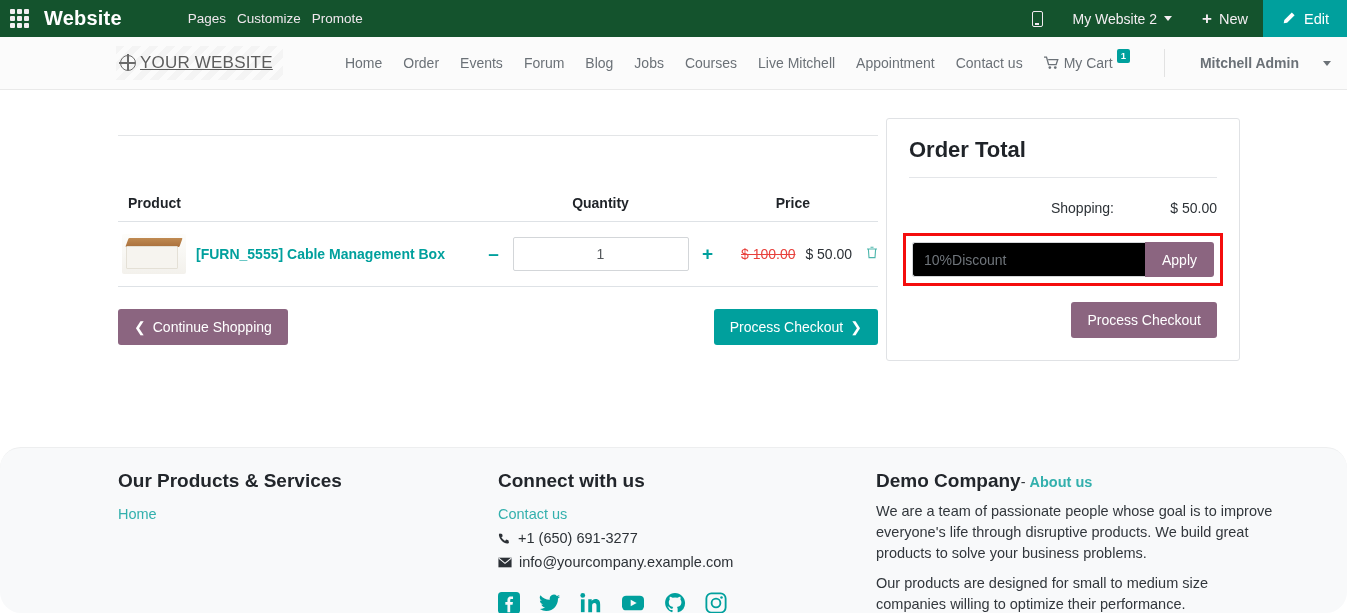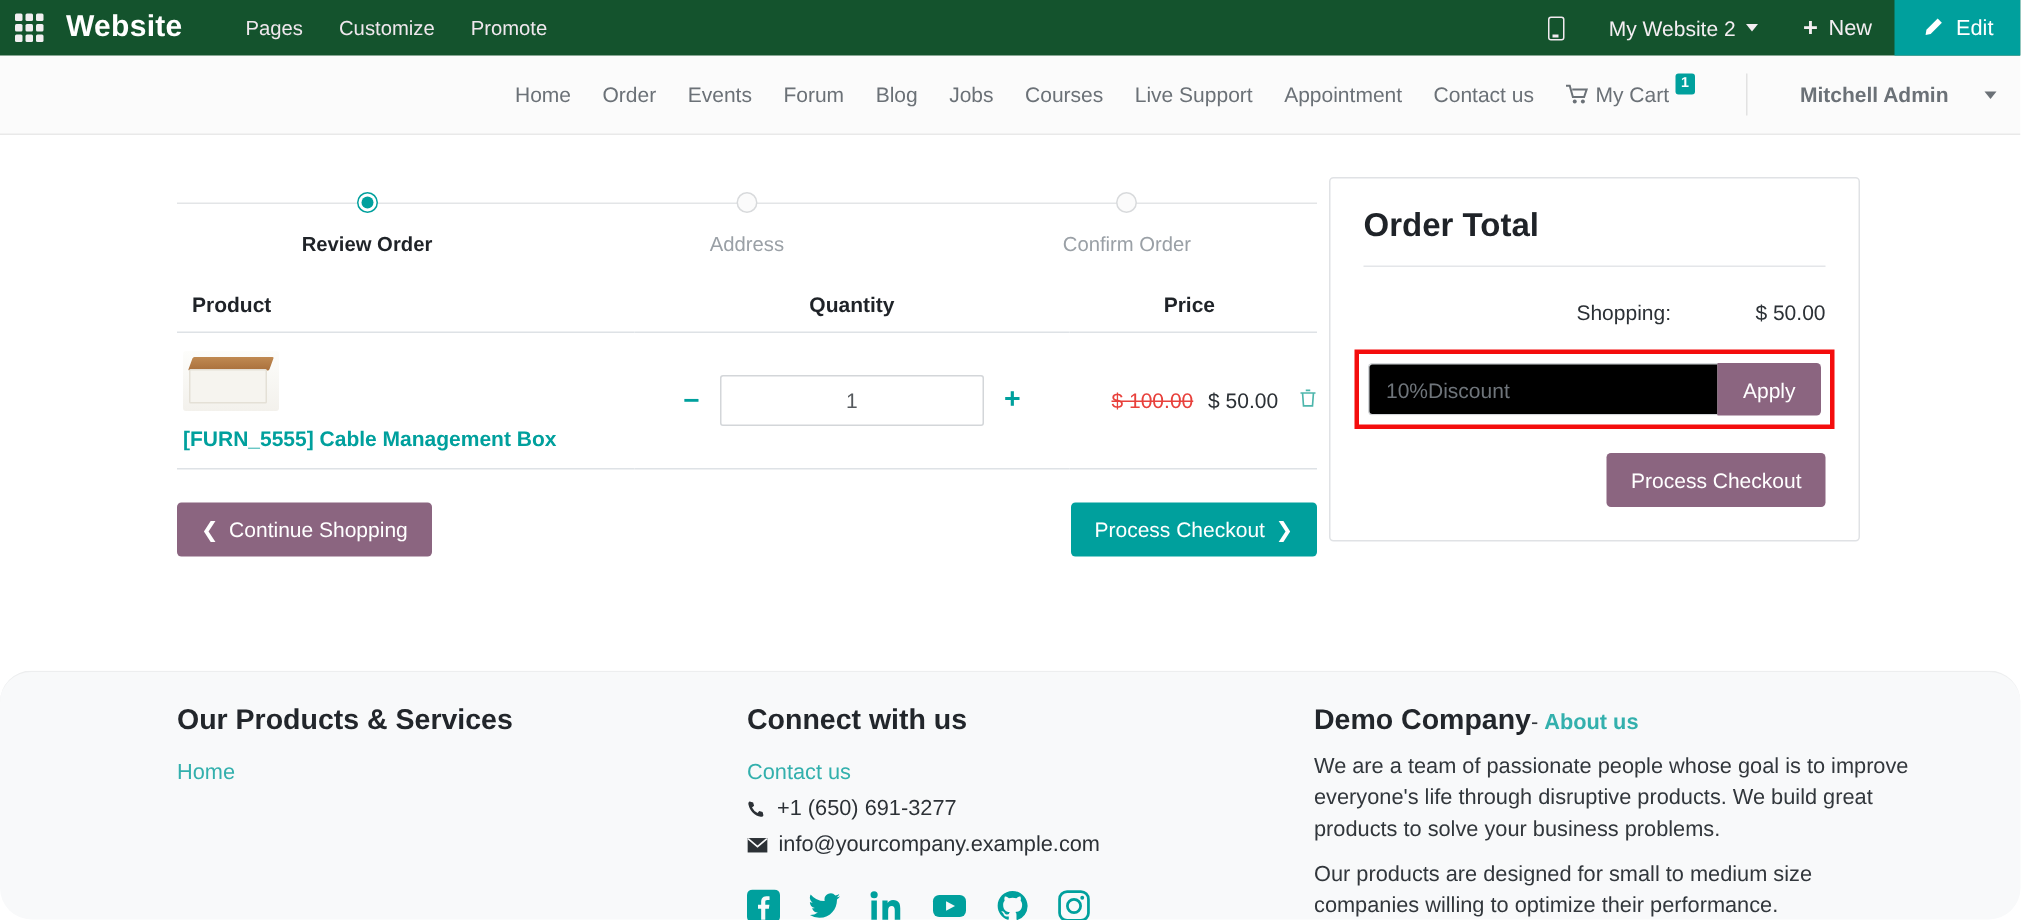--- a/index.html
+++ b/index.html
@@ -13,21 +13,21 @@
 
   
   .odoo-bar {
     height:37px; background:#14532d; display:flex; align-items:center;
     color:#ffffff; position:relative;
   }
   .apps-grid { width:38px; display:flex; justify-content:center; align-items:center; cursor:pointer; }
   .apps-grid .grid-inner { display:grid; grid-template-columns:repeat(3,5px); grid-template-rows:repeat(3,5px); gap:2px; }
   .apps-grid .grid-inner i { background:#f2eff1; display:block; width:5px; height:5px; border-radius:1px; }
   .brand-title { font-size:20px; font-weight:bold; letter-spacing:.2px; margin-left:6px; color:#fff; }
-  .odoo-menu { display:flex; align-items:center; margin-left:42px; gap:24px; }
+  .odoo-menu { display:flex; align-items:center; margin-left:66px; gap:11px; }
   .odoo-menu a { color:#efe7ed; text-decoration:none; font-size:13.5px; }
   .odoo-right { margin-left:auto; display:flex; align-items:center; height:37px; }
   .odoo-right .item { display:flex; align-items:center; gap:7px; padding:0 15px; color:#f4eef2; font-size:13.5px; height:37px; cursor:pointer; }
   .odoo-right .item.site { font-size:14px; }
   .odoo-right .item.newbtn { font-size:14.5px; }
   .odoo-right .edit {
     background:#00A09D; height:37px; display:flex; align-items:center;
     gap:8px; padding:0 18px; font-size:14.5px; color:#fff; cursor:pointer;
   }
   .caret { width:0;height:0;border-left:4px solid transparent;border-right:4px solid transparent;border-top:5px solid currentColor; display:inline-block; }
@@ -77,21 +77,21 @@
 
   
   table.cart { width:100%; border-collapse:collapse; }
   table.cart th {
     font-size:14px; color:#1f2328; font-weight:bold; padding:5px 0 10px;
     border-bottom:1px solid #dee2e6; text-align:center;
   }
   table.cart th.prod { text-align:left; padding-left:10px; }
   table.cart th.price { text-align:right; padding-right:68px; }
   table.cart td { border-bottom:1px solid #dee2e6; padding:12px 0; vertical-align:middle; }
-  .prod-cell { display:flex; align-items:flex-start; gap:10px; padding-left:4px;flex-direction:column; }
+  .prod-cell { display:flex; align-items:center; gap:10px; padding-left:4px; }
   .thumb {
     width:64px;height:40px;border-radius:2px; flex:none; position:relative; overflow:hidden;
     background:linear-gradient(#fdfdfb,#f3f1ec);
   }
   .thumb .lid { position:absolute; top:4px; left:5px; width:54px; height:9px;
     background:linear-gradient(#c08a52,#a9703c); transform:skewX(-20deg); border-radius:1px; }
   .thumb .body { position:absolute; top:12px; left:4px; width:52px; height:23px;
     background:#f6f4ef; border:1px solid #e4e0d6; border-radius:1px; }
   .prod-name { color:#00A09D; font-weight:bold; font-size:14px; text-decoration:none; }
   .qty-cell { text-align:center; white-space:nowrap; }
@@ -192,29 +192,33 @@
     <div class="edit">
       <svg width="15" height="15" viewBox="0 0 16 16">
         <path d="M11.5 1.5l3 3-8 8-3.6.6.6-3.6z" fill="#ffffff"></path>
       </svg>
       <span>Edit</span>
     </div>
   </div>
 </div>
 
 <div class="site-header">
+  <a href="#" class="logo-wrap">
+    <span class="globe"></span>
+    <span>YOUR WEBSITE</span>
+  </a>
   <div class="site-nav">
     <a href="#">Home</a>
     <a href="#">Order</a>
     <a href="#">Events</a>
     <a href="#">Forum</a>
     <a href="#">Blog</a>
     <a href="#">Jobs</a>
     <a href="#">Courses</a>
-    <a href="#">Live Support</a>
+    <a href="#">Live Mitchell</a>
     <a href="#">Appointment</a>
     <a href="#">Contact us</a>
     <a href="#" class="cart-link">
       <svg width="15" height="14" viewBox="0 0 18 16">
         <path d="M0 1h3l2.5 9h9l2-6H5" fill="none" stroke="#6b7177" stroke-width="1.6"></path>
         <circle cx="7" cy="13.5" r="1.6" fill="#6b7177"></circle>
           <circle cx="13.5" cy="13.5" r="1.6" fill="#6b7177"></circle>
       </svg>
       <span>My Cart</span>
       <span class="cart-badge">1</span>
@@ -227,34 +231,20 @@
   </div>
 </div>
 
 <div class="page">
   <div class="content-wrap">
 
     <div class="left-col">
 
       <div class="wizard">
         <div class="wizard-line"></div>
-        <div class="wizard-steps">
-          <div class="wstep active">
-            <span class="wdot"></span>
-            <span class="wlabel">Review Order</span>
-          </div>
-          <div class="wstep">
-            <span class="wdot"></span>
-            <span class="wlabel">Address</span>
-          </div>
-          <div class="wstep">
-            <span class="wdot"></span>
-            <span class="wlabel">Confirm Order</span>
-          </div>
-        </div>
       </div>
 
       <table class="cart">
         <thead>
           <tr>
             <th class="prod">Product</th>
             <th>Quantity</th>
             <th class="price">Price</th>
           </tr>
         </thead>

